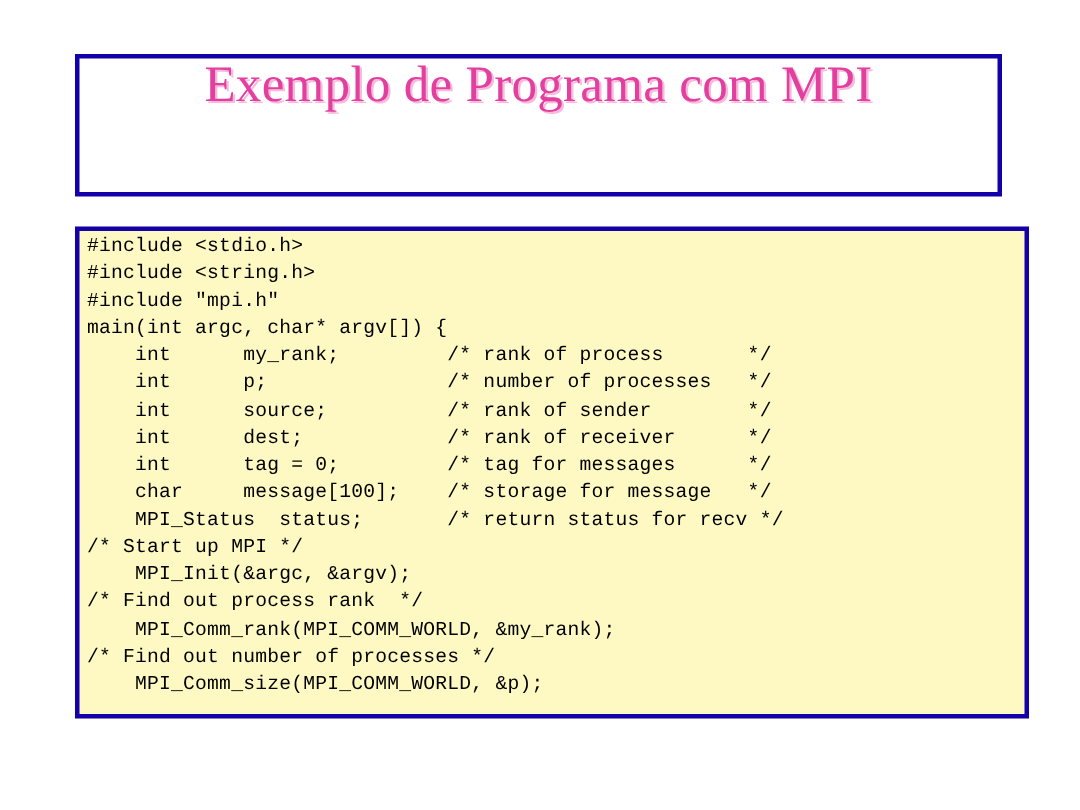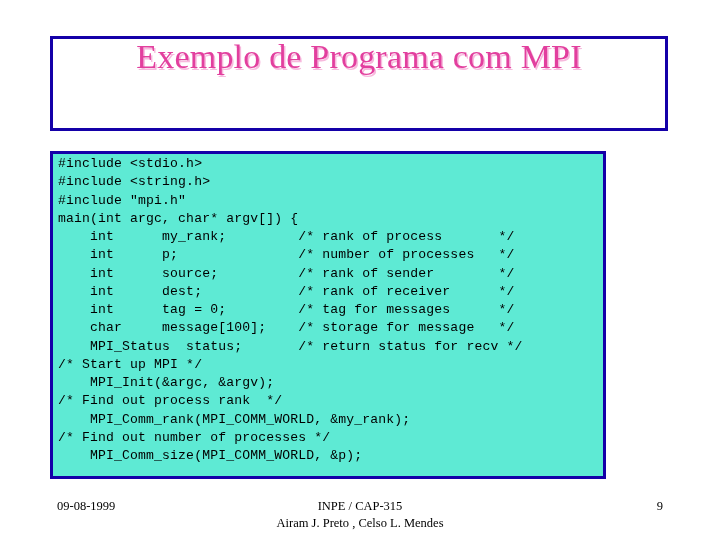--- a/index.html
+++ b/index.html
@@ -47,25 +47,25 @@
     text-shadow: 1.5px 1.5px 0 #f7b9dd;
     letter-spacing: 0.2px;
     padding-bottom: 2px;
   }
 
   
   #code-box {
     position: absolute;
     left: 50px;
     top: 151px;
-    width: 556px;
+    width: 636px;
     height: 328px;
     border: 3px solid #1400a8;
     box-sizing: border-box;
-    background: #5eead4;
+    background: #fef9c3;
     overflow: hidden;
   }
   #code-text {
     position: absolute;
     left: 5px;
     top: 1px;
     margin: 0;
     font-family: "Liberation Mono", "DejaVu Sans Mono", monospace;
     font-size: 13.1px;
     line-height: 18.25px;
@@ -132,22 +132,14 @@
     char     message[100];    /* storage for message   */
     MPI_Status  status;       /* return status for recv */
 /* Start up MPI */
     MPI_Init(&amp;argc, &amp;argv);
 /* Find out process rank  */
     MPI_Comm_rank(MPI_COMM_WORLD, &amp;my_rank);
 /* Find out number of processes */
     MPI_Comm_size(MPI_COMM_WORLD, &amp;p);</pre>
   </div>
 
-  <div id="footer">
-    <div class="footer-txt" id="footer-date">09-08-1999</div>
-    <div class="footer-txt" id="footer-center">
-      <span id="footer-center-line1">INPE / CAP-315</span>
-      <span id="footer-center-line2">Airam J. Preto , Celso L. Mendes</span>
-    </div>
-    <div class="footer-txt" id="footer-page">9</div>
-  </div>
 
 </div>
 
 </body></html>

